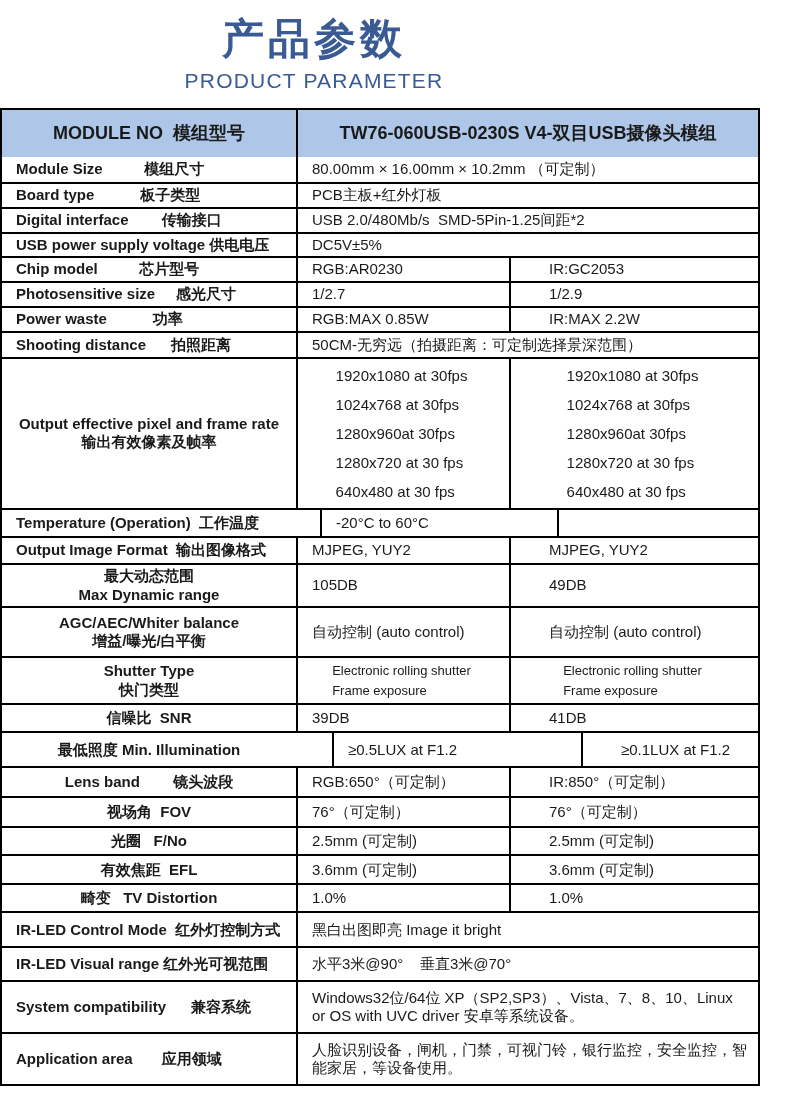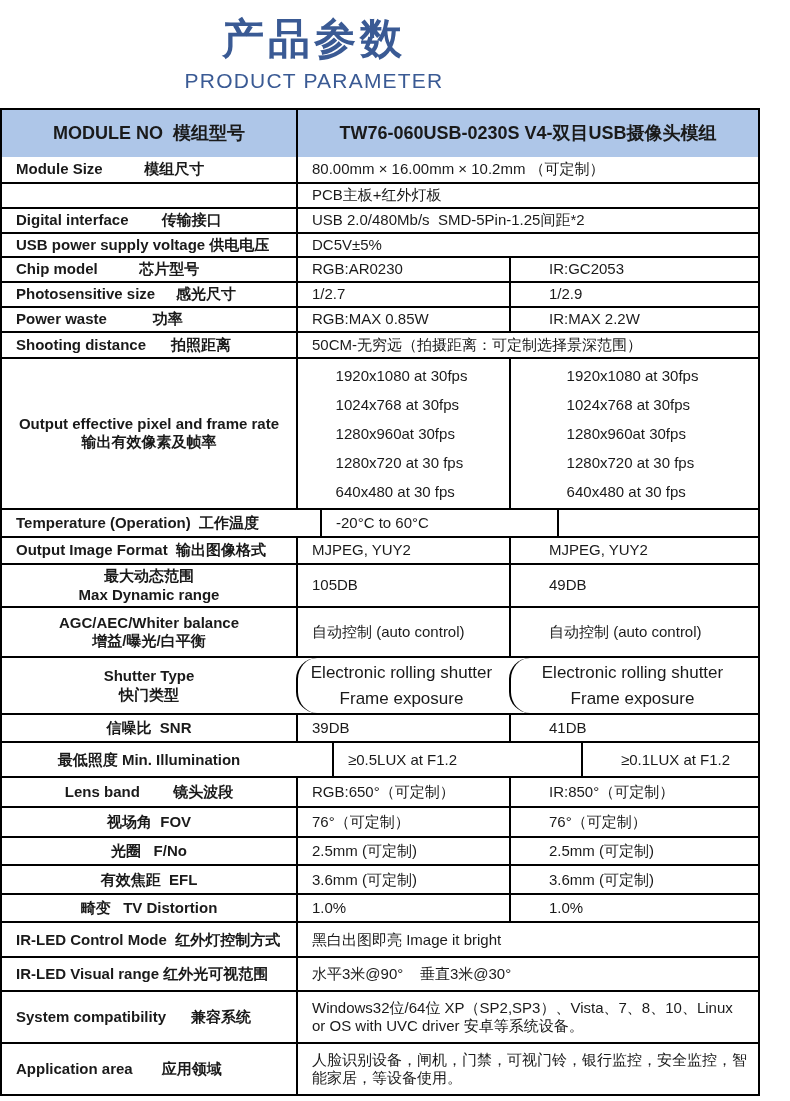--- a/index.html
+++ b/index.html
@@ -50,21 +50,21 @@
     line-height:1.25;
     padding:2px 8px 2px 14px;
     font-size:15px;
   }
   .cell-label{font-weight:bold;}
   .cell-label.center{justify-content:center;text-align:center;padding-left:6px;padding-right:6px;}
   .c-val{border-left:2px solid var(--border-c);}
   .c-val.second{padding-left:38px;}
   .c-val.span2{grid-column:2 / 4;}
   .c-val.v-block{justify-content:center;padding-left:4px;line-height:29px;}
-  .c-val.v-center{justify-content:center;text-align:center;font-size:17px;line-height:1.5;padding-left:4px;border-radius:21px;}
+  .c-val.v-center{justify-content:center;text-align:left;font-size:13px;line-height:1.5;padding-left:4px;}
   .c-val.v-center.second{padding-left:4px;}
 </style>
 </head>
 <body>
 
 <div class="page">
   <h1 class="title">产品参数</h1>
   <div class="subtitle">PRODUCT PARAMETER</div>
 
   <div class="spec-table">
@@ -72,20 +72,21 @@
       <div class="c cell-label">MODULE NO  模组型号</div>
       <div class="c c-val span2">TW76-060USB-0230S V4-双目USB摄像头模组</div>
     </div>
     <div id="rows-host">
   <div class="t-row" style="min-height: 25px;">
     <div class="c cell-label">Module Size          模组尺寸</div>
   <div class="c c-val span2">80.00mm × 16.00mm × 10.2mm （可定制）</div>
         </div>
 
   <div class="t-row" style="min-height: 24px;">
+    <div class="c cell-label">Board type           板子类型</div>
   <div class="c c-val span2">PCB主板+红外灯板</div>
         </div>
 
   <div class="t-row" style="min-height: 24px;">
     <div class="c cell-label">Digital interface        传输接口</div>
   <div class="c c-val span2">USB 2.0/480Mb/s  SMD-5Pin-1.25间距*2</div>
         </div>
 
   <div class="t-row" style="min-height: 24px;">
     <div class="c cell-label">USB power supply voltage 供电电压</div>
@@ -208,21 +209,21 @@
           <div class="c c-val second">1.0%</div>
         </div>
 
   <div class="t-row" style="min-height: 35px;">
     <div class="c cell-label">IR-LED Control Mode  红外灯控制方式</div>
   <div class="c c-val span2">黑白出图即亮 Image it bright</div>
         </div>
 
   <div class="t-row" style="min-height: 34px;">
     <div class="c cell-label">IR-LED Visual range 红外光可视范围</div>
-  <div class="c c-val span2">水平3米@90°    垂直3米@30°</div>
+  <div class="c c-val span2">水平3米@90°    垂直3米@70°</div>
         </div>
 
   <div class="t-row" style="min-height: 52px;">
     <div class="c cell-label">System compatibility      兼容系统</div>
   <div class="c c-val span2">Windows32位/64位 XP（SP2,SP3）、Vista、7、8、10、Linux or OS with UVC driver 安卓等系统设备。</div>
         </div>
 
   <div class="t-row" style="min-height: 52px;">
     <div class="c cell-label">Application area       应用领域</div>
   <div class="c c-val span2">人脸识别设备，闸机，门禁，可视门铃，银行监控，安全监控，智能家居，等设备使用。</div>

